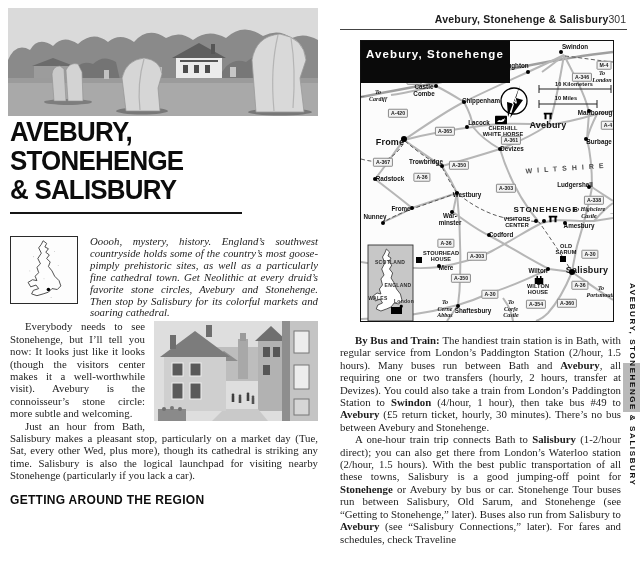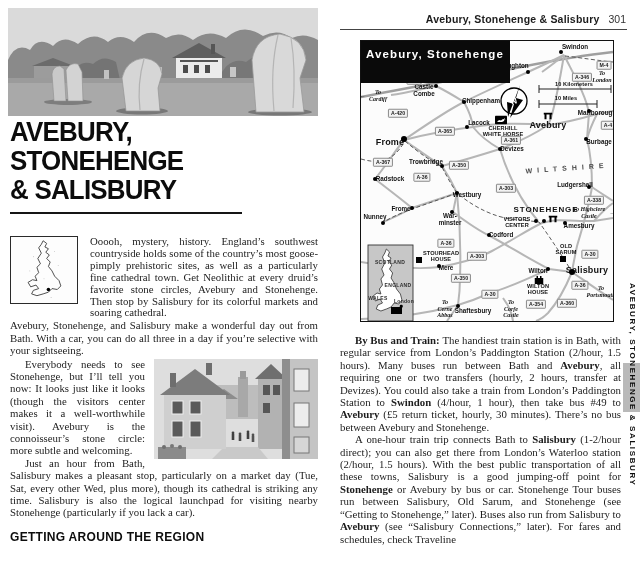--- a/index.html
+++ b/index.html
@@ -1,31 +1,31 @@
 <!DOCTYPE html>
 <html><head>
 <meta charset="utf-8">
 <style>
   html,body{margin:0;padding:0;background:#fff;}
   #page{position:relative;width:640px;height:568px;background:#fff;overflow:hidden;
         font-family:"Liberation Serif",serif;color:#1c1c1c;}
   
   .running-head{position:absolute;left:340px;top:13px;width:286px;text-align:right;
     font-family:"Liberation Sans",sans-serif;font-size:10.5px;font-weight:bold;letter-spacing:0.2px;}
-  .running-head .pnum{font-weight:400;color:#333;margin-left:9px;letter-spacing:0;}
+  .running-head .pnum{font-weight:400;color:#333;letter-spacing:0;}
   .head-rule{position:absolute;left:340px;top:29px;width:287px;height:1px;background:#444;}
   
   .hero{position:absolute;left:8px;top:8px;width:310px;height:108px;}
   .hero svg{display:block;}
   
   .left-col{position:absolute;left:10px;top:118px;width:308px;}
   h1.chapter{margin:0;font-family:"Liberation Sans",sans-serif;font-weight:bold;
     font-size:27px;line-height:29px;letter-spacing:-0.8px;color:#0c0c0c;transform:scaleX(0.96);transform-origin:left;}
   .title-rule{width:232px;height:2px;background:#151515;margin-top:7px;}
-  .intro-row{display:flex;margin-top:22px;}
+  .intro-row{display:flex;margin-top:22px;font-style:italic;}
   .region-box{flex:0 0 66px;width:66px;height:66px;border:1px solid #2a2a2a;margin-right:12px;
     display:flex;align-items:center;justify-content:center;background:#fdfdfd;}
   p.body{margin:0;font-size:10.8px;line-height:12.4px;text-align:justify;}
   p.intro{font-size:10.8px;line-height:11.9px;}
   .indent{text-indent:15px;}
   h2.sect{margin:11px 0 2px 0;font-family:"Liberation Sans",sans-serif;font-size:12px;
     letter-spacing:0.3px;color:#0d0d0d;}
   .wrapflow{margin-top:1px;}
   .street-photo{float:right;width:164px;height:100px;margin:1px 0 3px 9px;}
   .street-photo svg{display:block;}
@@ -124,21 +124,20 @@
             <circle cx="34" cy="14" r="0.5" fill="#999"></circle>
           <circle cx="6" cy="36" r="0.5" fill="#999"></circle>
             <circle cx="38" cy="30" r="0.5" fill="#999"></circle>
           <circle cx="22" cy="45" r="0.5" fill="#999"></circle>
             <circle cx="30" cy="66" r="0.5" fill="#999"></circle>
         </svg>
       </div>
       <p class="body intro">Ooooh, mystery, history. England’s southwest countryside holds some of the country’s most goose-pimply prehistoric sites, as well as a particularly fine cathedral town. Get Neolithic at every druid’s favorite stone circles, Avebury and Stonehenge. Then stop by Salisbury for its colorful markets and soaring cathedral.</p>
     </div>
 
-    <p class="body">Avebury, Stonehenge, and Salisbury make a wonderful day out from Bath. With a car, you can do all three in a day if you’re selective with your sightseeing.</p>
 
     <div class="wrapflow">
       <div class="street-photo">
         <svg width="164" height="100" viewBox="0 0 164 100">
           <rect width="164" height="100" fill="#dedede"></rect>
           <rect x="58" y="26" width="54" height="34" fill="#bdbdbd"></rect>
           <polygon points="56,40 70,30 84,40" fill="#8d8d8d"></polygon>
           <rect x="84" y="18" width="10" height="40" fill="#a8a8a8"></rect>
           <rect x="86" y="12" width="6" height="8" fill="#9a9a9a"></rect>
           <rect x="104" y="18" width="26" height="72" fill="#b2b2b2"></rect>

